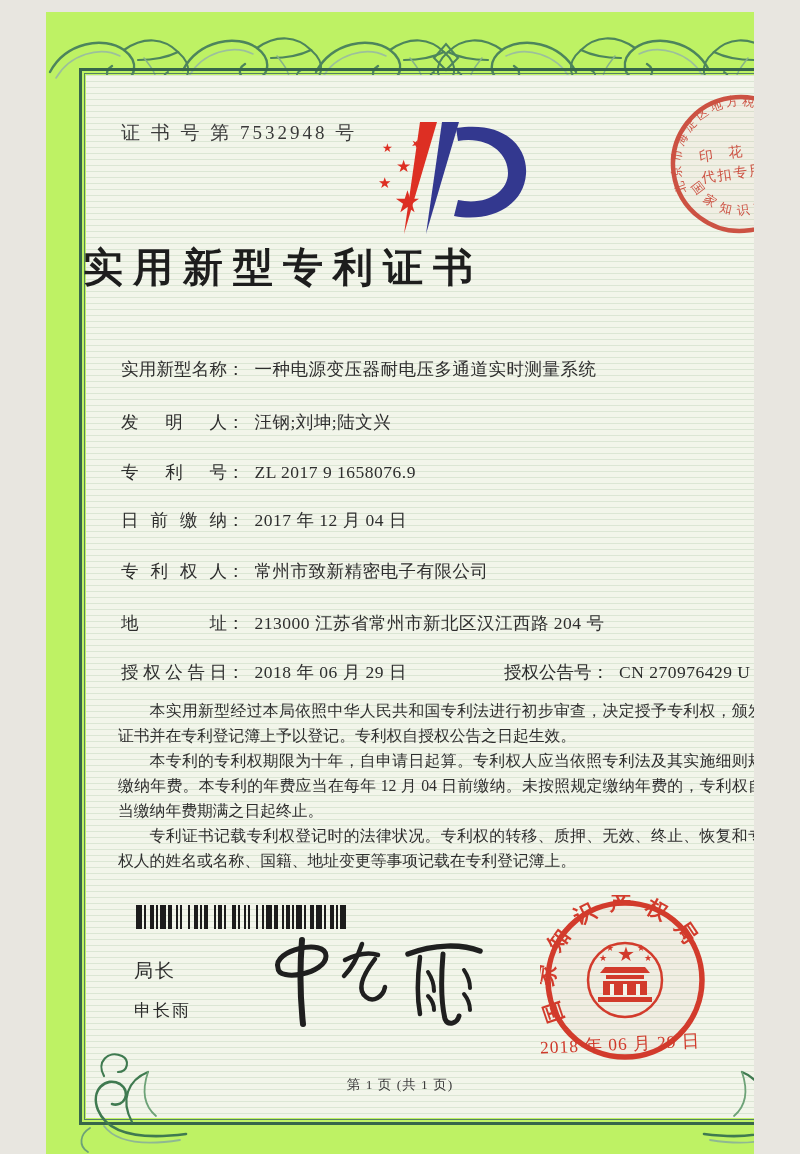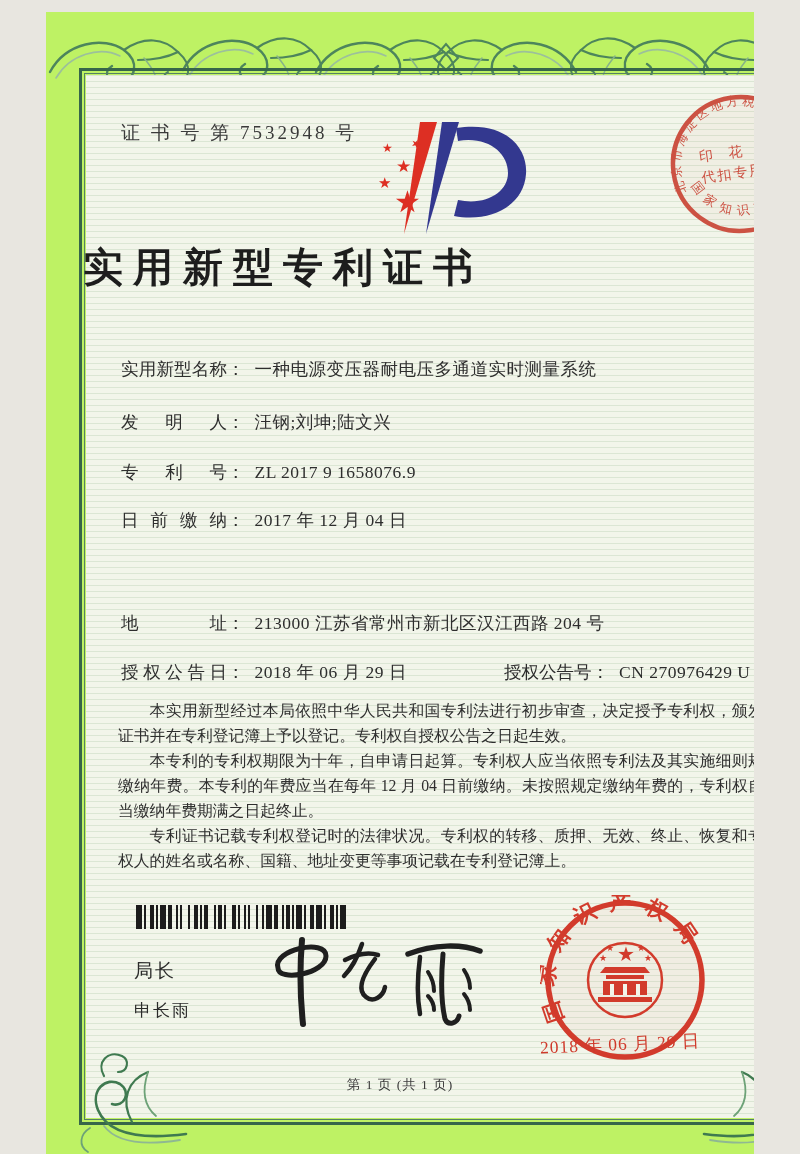--- a/index.html
+++ b/index.html
@@ -149,20 +149,23 @@
     <span class="flabel">实用新型名称</span><span class="fsep">：</span><span class="fvalue">一种电源变压器耐电压多通道实时测量系统</span>
   </div>
   <div class="frow" style="top:398px">
     <span class="flabel">发明人</span><span class="fsep">：</span><span class="fvalue">汪钢;刘坤;陆文兴</span>
   </div>
   <div class="frow" style="top:448px">
     <span class="flabel">专利号</span><span class="fsep">：</span><span class="fvalue">ZL 2017 9 1658076.9</span>
   </div>
   <div class="frow" style="top:496px">
     <span class="flabel">日前缴纳</span><span class="fsep">：</span><span class="fvalue">2017 年 12 月 04 日</span>
+  </div>
+  <div class="frow" style="top:547px">
+    <span class="flabel">专利权人</span><span class="fsep">：</span><span class="fvalue">常州市致新精密电子有限公司</span>
   </div>
   <div class="frow" style="top:599px">
     <span class="flabel">地址</span><span class="fsep">：</span><span class="fvalue">213000 江苏省常州市新北区汉江西路 204 号</span>
   </div>
   <div class="frow" style="top:648px">
     <span class="flabel">授权公告日</span><span class="fsep">：</span><span class="fvalue">2018 年 06 月 29 日</span>
   </div>
   <div id="row-grantno">
     <span>授权公告号</span><span class="fsep">：</span><span class="fvalue">CN 270976429 U</span>
   </div>

